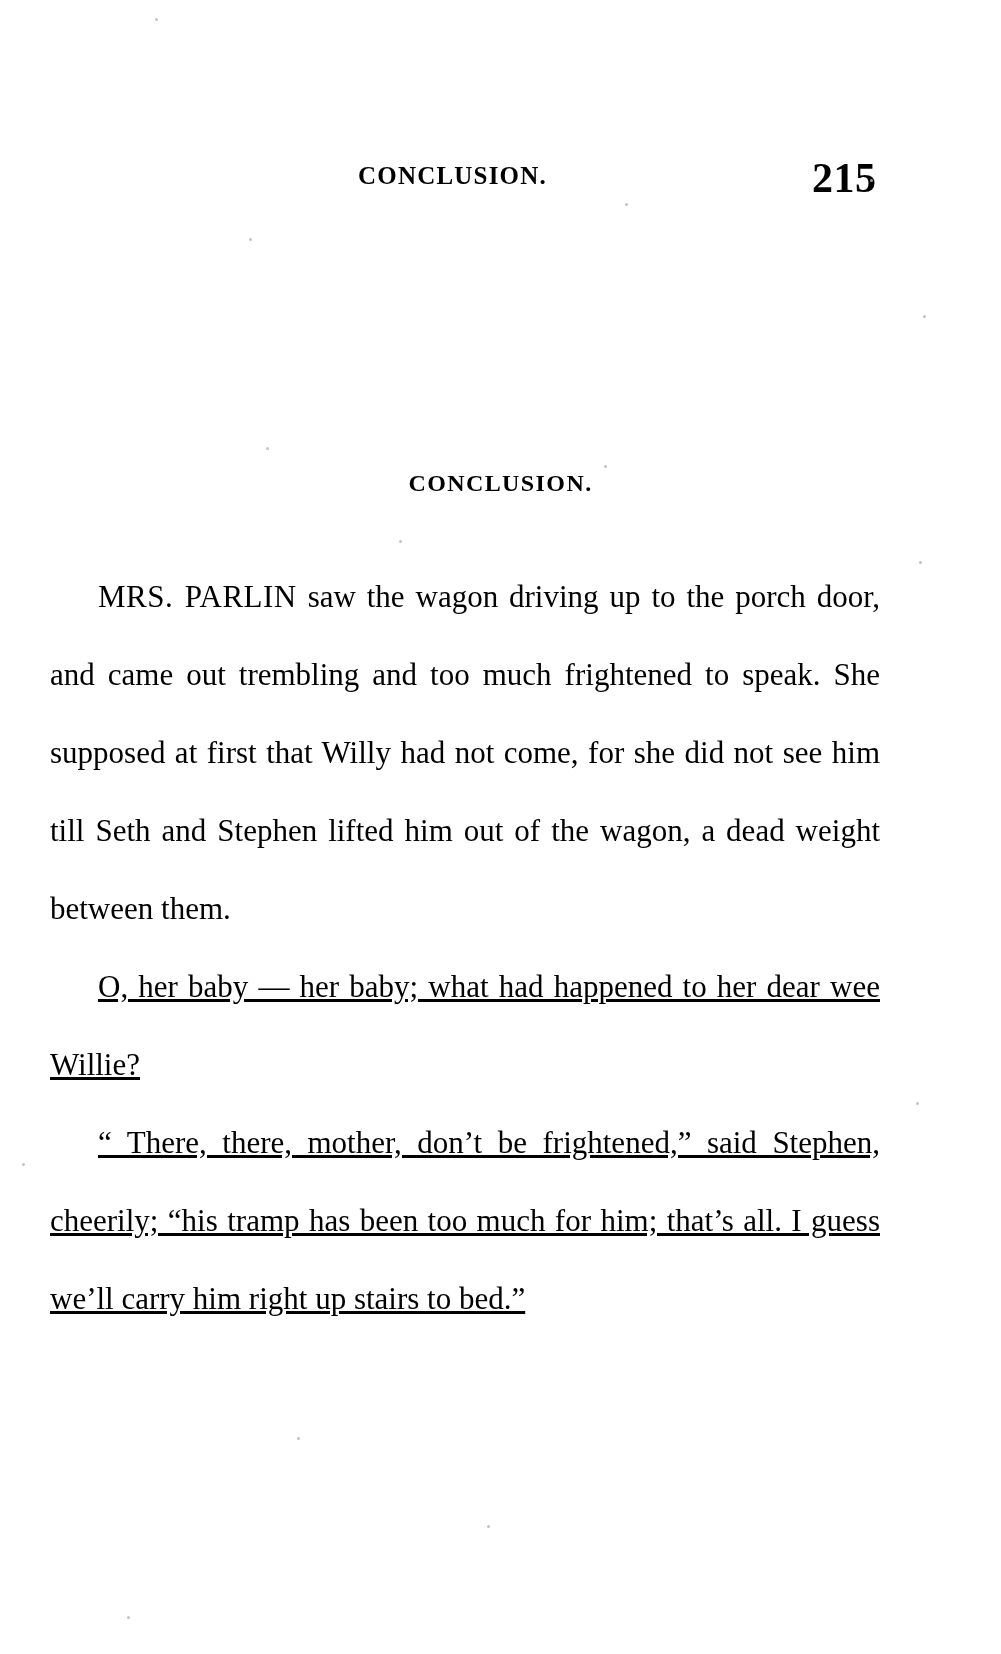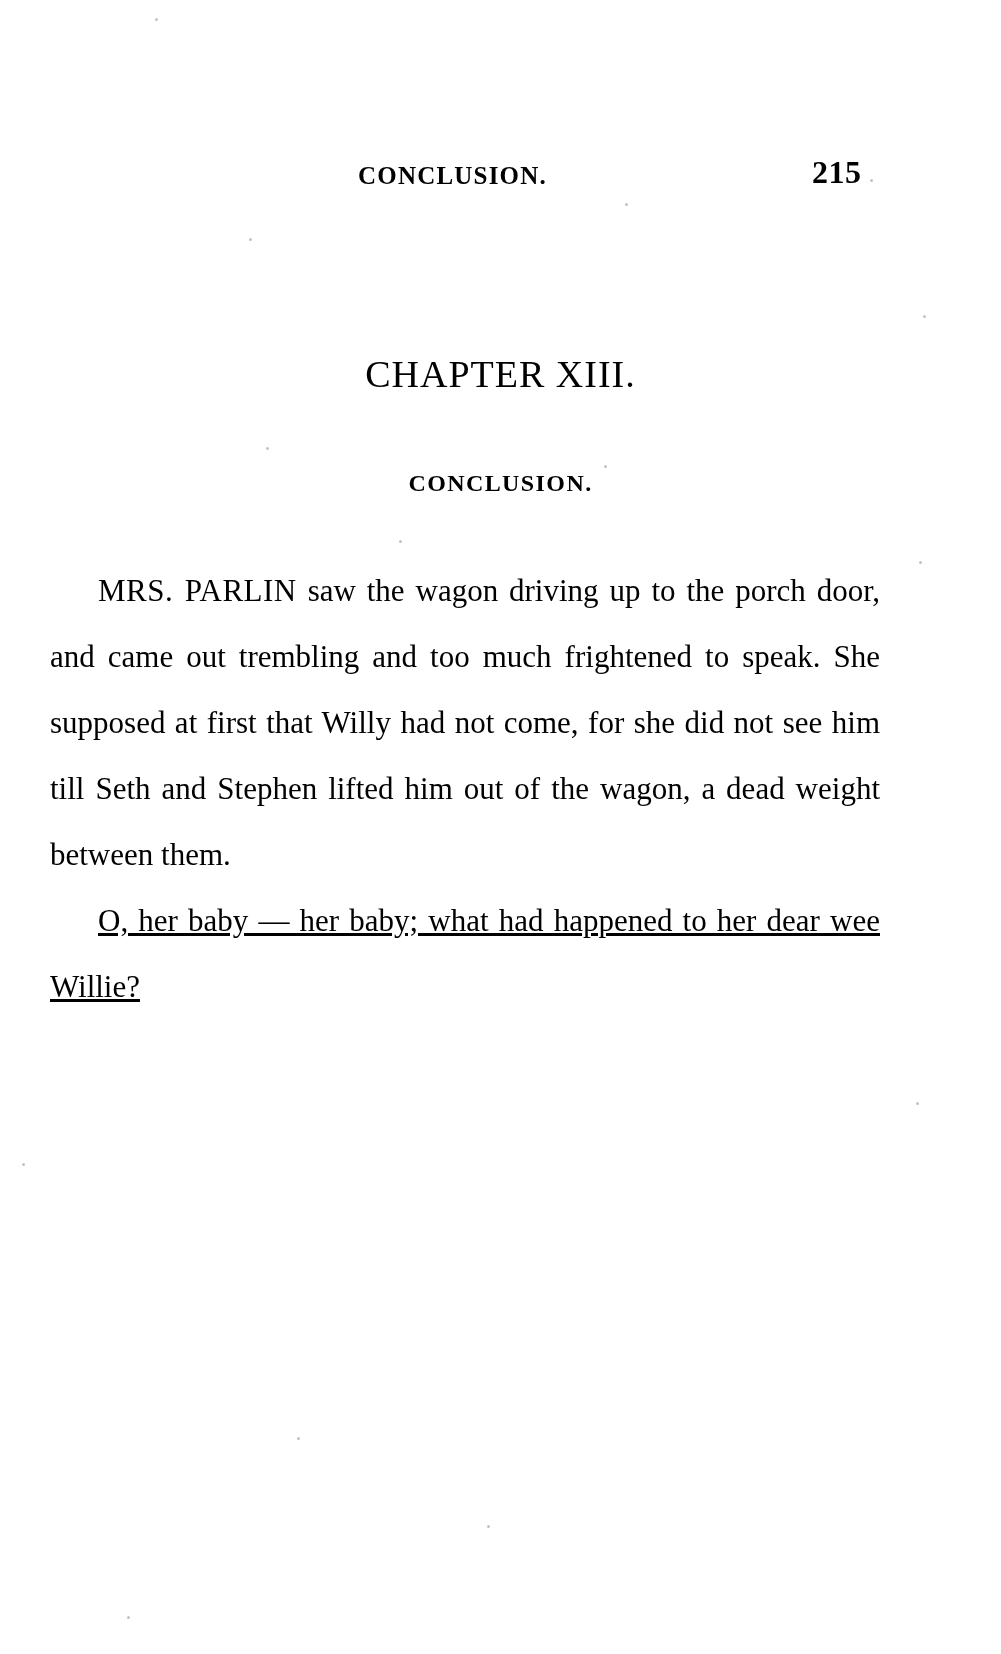--- a/index.html
+++ b/index.html
@@ -39,21 +39,21 @@
     font-size: 25px;
     letter-spacing: 1.2px;
     font-weight: 700;
     font-variant: small-caps;
     text-transform: uppercase;
   }
   .page-number {
     position: absolute;
     left: 812px;
     top: 76px;
-    font-size: 32px;
+    font-size: 42px;
     font-weight: 700;
     letter-spacing: 0.5px;
   }
 
   
   .chapter-title {
     position: absolute;
     left: 0;
     top: 352px;
     width: 1001px;
@@ -78,21 +78,21 @@
     position: absolute;
     left: 50px;
     top: 558px;
     width: 830px;
   }
   .para {
     margin: 0 0 0 0;
     text-align: justify;
     text-justify: inter-word;
     font-size: 31px;
-    line-height: 66px;
+    line-height: 78px;
     text-indent: 48px;
   }
   .para.first {
     text-indent: 48px;
   }
   .para + .para {
     margin-top: 0px;
     text-decoration: underline;
   }
   .smallcaps {
@@ -113,26 +113,26 @@
 </head>
 <body>
 
 <div class="page">
 
   <div class="running-head">
     <div class="running-title">CONCLUSION.</div>
     <div class="page-number">215</div>
   </div>
 
-  <div class="chapter-title">CHAPTER XIII.</div>
   <div class="chapter-subtitle">CONCLUSION.</div>
 
   <div class="body-text">
     <p class="para first smallcaps-lead"><span class="smallcaps">MRS. PARLIN</span> saw the wagon driving up to the porch door, and came out trembling and too much frightened to speak. She supposed at first that Willy had not come, for she did not see him till Seth and Stephen lifted him out of the wagon, a dead weight between them.</p>
     <p class="para">O, her baby — her baby; what had happened to her dear wee Willie?</p>
+    <p class="para">“ There, there, mother, don’t be frightened,” said Stephen, cheerily; “his tramp has been too much for him; that’s all. I guess we’ll carry him right up stairs to bed.”</p>
   </div>
 
   <div class="speck" style="left:155px; top:18px;"></div>
   <div class="speck" style="left:625px; top:203px;"></div>
   <div class="speck" style="left:923px; top:315px;"></div>
   <div class="speck" style="left:249px; top:238px;"></div>
   <div class="speck" style="left:266px; top:447px;"></div>
   <div class="speck" style="left:604px; top:465px;"></div>
   <div class="speck" style="left:399px; top:540px;"></div>
   <div class="speck" style="left:919px; top:561px;"></div>

